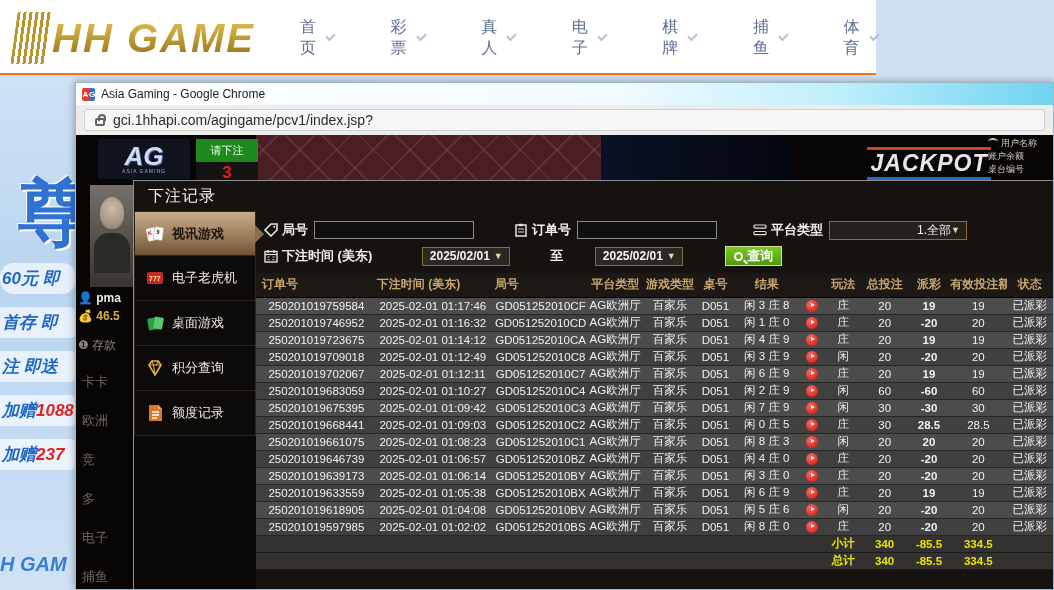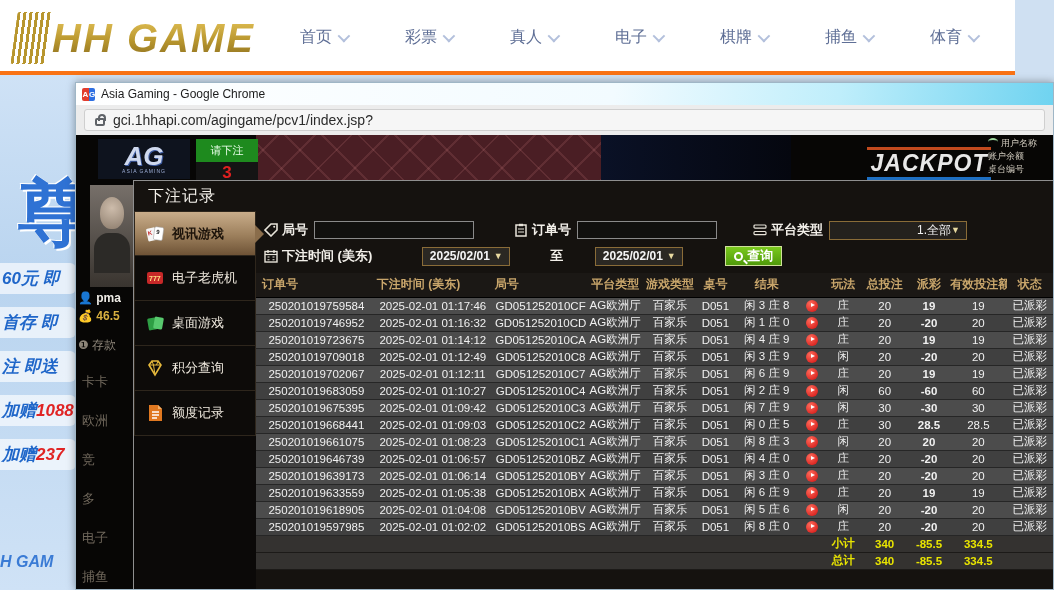--- a/index.html
+++ b/index.html
@@ -1,21 +1,21 @@
 <!DOCTYPE html>
 <html><head>
 <meta charset="utf-8">
 <style>
   * { margin:0; padding:0; box-sizing:border-box; }
   html,body { width:1054px; height:590px; overflow:hidden;
     font-family:"Liberation Sans","DejaVu Sans",sans-serif; background:#cfe0f2; }
 
   
-  .topnav { position:absolute; left:0; top:0; width:1015px; height:75px;
-    background:#ffffff; border-bottom:4px solid #f97316; z-index:5; }
+  .topnav { position:absolute; left:0; top:0; width:876px; height:75px;
+    background:#ffffff; border-bottom:2px solid #f97316; z-index:5; }
   .logo { position:absolute; left:14px; top:8px; height:60px; display:flex; align-items:center; }
   .logo-bars { display:inline-block; width:34px; height:52px; margin-right:4px;
     background:repeating-linear-gradient(90deg,#b8962e 0 3px,transparent 3px 6px);
     transform:skewX(-8deg); border-radius:2px; }
   .logo-text { font-size:40px; font-weight:900; font-style:italic; letter-spacing:2px;
     background:linear-gradient(180deg,#e7c55a 0%,#b8962e 55%,#8a6d1f 100%);
     -webkit-background-clip:text; background-clip:text; color:transparent; }
   .nav-items { position:absolute; left:300px; top:0; height:75px; display:flex; align-items:center; gap:58px; }
   .nav-item { display:flex; align-items:center; gap:6px; font-size:16px; color:#5f6f96; cursor:pointer; }
   .chev { width:9px; height:9px; border-right:2px solid #b3c0dc; border-bottom:2px solid #b3c0dc;
@@ -23,21 +23,21 @@
 
   
   .promo { position:absolute; left:0; top:75px; width:76px; height:515px;
     background:linear-gradient(180deg,#cfe2f6 0%,#b9d4ef 40%,#cfe2f6 100%); overflow:hidden; z-index:1; }
   .promo-big { position:absolute; left:18px; top:90px; font-size:72px; font-weight:900; color:#2f72d4;
     text-shadow:2px 2px 0 #ffffff,-1px -1px 0 #ffffff; }
   .promo-line { position:absolute; left:0; width:76px; white-space:nowrap; overflow:hidden;
     font-size:17px; font-weight:800; color:#1f66c9; font-style:italic;
     background:rgba(255,255,255,0.65); padding:4px 2px; border-radius:0 6px 6px 0; }
   .promo-line .red { color:#e02424;margin-top:29px; }
-  .promo-foot { position:absolute; left:0px; top:478px; font-size:16px; font-weight:900; font-style:italic;
+  .promo-foot { position:absolute; left:0px; top:478px; font-size:20px; font-weight:900; font-style:italic;
     color:#3a7bd5; white-space:nowrap; }
 
   
   .chrome { position:absolute; left:75px; top:82px; width:979px; height:508px;
     border:1px solid #9fb6c6; background:#ececec; z-index:10;
     box-shadow:0 0 8px rgba(0,0,0,0.35); }
   .titlebar { height:22px; display:flex; align-items:center; padding-left:6px; gap:6px;
     background:linear-gradient(100deg,#ffffff 0%,#f2fbff 55%,#bfeefb 78%,#6fd3f0 100%); }
   .favicon { width:13px; height:13px; display:flex; font-size:8px; font-weight:bold; color:#fff; border-radius:2px; overflow:hidden; }
   .favicon .fa { width:7px; background:#e23d2e; text-align:center; line-height:13px; }
@@ -170,21 +170,21 @@
       <div class="nav-item">
         <span>体育</span>
         <span class="chev"></span>
       </div>
     </div>
 </div>
 
 <div class="promo">
   <div class="promo-big">尊</div>
   <div id="promo-lines">
-      <div class="promo-line" style="top: 188px;"><span>60元 即</span><span class="red"></span></div>
+      <div class="promo-line" style="top: 188px; border-radius: 14px;"><span>60元 即</span><span class="red"></span></div>
       <div class="promo-line" style="top: 232px;"><span>首存 即</span><span class="red"></span></div>
       <div class="promo-line" style="top: 276px;"><span>注 即送</span><span class="red"></span></div>
       <div class="promo-line" style="top: 320px;"><span>加赠</span><span class="red">1088</span></div>
       <div class="promo-line" style="top: 364px;"><span>加赠</span><span class="red">237</span></div>
     </div>
   <div class="promo-foot">H GAM</div>
 </div>
 
 <div class="chrome">
   <div class="titlebar">

